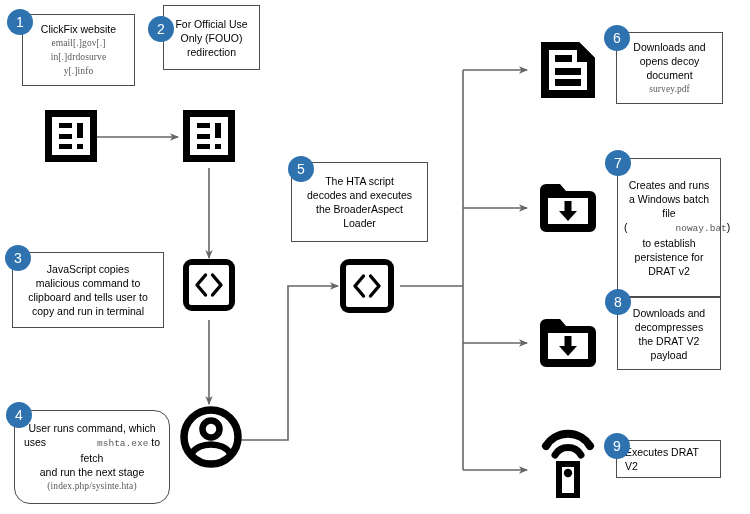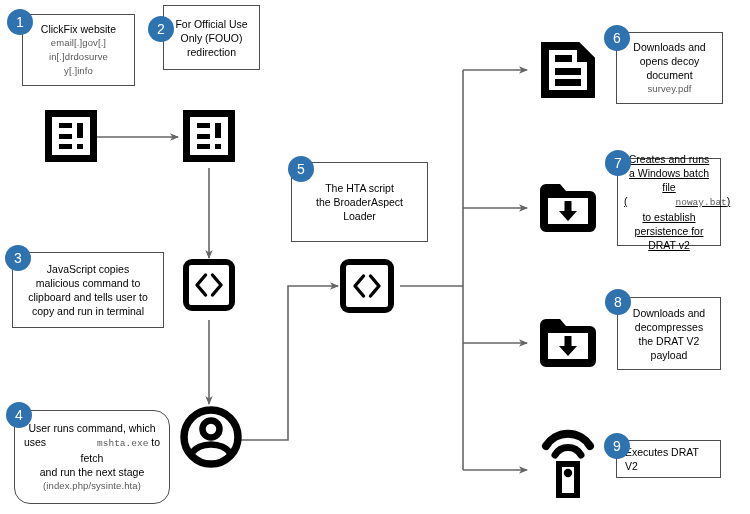--- a/index.html
+++ b/index.html
@@ -23,21 +23,21 @@
     align-items:center;
     justify-content:center;
     text-align:center;
     font-size:10.5px;
     line-height:14px;
     padding:4px 6px;
     z-index:3;
   }
   .note .body{width:100%;}
   .note .ln{display:block;}
-  .mono{font-family:Liberation Sans, sans-serif;font-size:9.5px;color:#595959;letter-spacing:.1px;}
+  .mono{font-family:Liberation Serif, serif;font-size:9.5px;color:#595959;letter-spacing:.1px;}
   .mono-inline{font-family:"Liberation Mono", monospace;font-size:9.5px;color:#595959;padding-left:48px;}
 
   
   .badge{
     position:absolute;
     width:26px;height:26px;
     border-radius:50%;
     background:#2f72b0;
     color:#fff;
     font-size:14px;
@@ -149,37 +149,38 @@
       <span class="ln">uses <span class="mono-inline">mshta.exe</span> to fetch</span>
       <span class="ln">and run the next stage</span>
       <span class="ln mono">(index.php/sysinte.hta)</span>
     </div>
   </div>
   <div class="badge" style="left:6px;top:402px;">4</div>
 
   <div class="note" style="left:291px;top:162px;width:137px;height:80px;">
     <div class="body">
       <span class="ln">The HTA script</span>
+      <span class="ln">decodes and executes</span>
       <span class="ln">the BroaderAspect</span>
       <span class="ln">Loader</span>
     </div>
   </div>
   <div class="badge" style="left:288px;top:156px;">5</div>
 
   <div class="note" style="left:616px;top:32px;width:107px;height:72px;">
     <div class="body">
       <span class="ln">Downloads and</span>
       <span class="ln">opens decoy</span>
       <span class="ln">document</span>
       <span class="ln mono">survey.pdf</span>
     </div>
   </div>
   <div class="badge" style="left:604px;top:25px;">6</div>
 
-  <div class="note" style="left:617px;top:158px;width:104px;height:88px;text-decoration:underline;">
+  <div class="note" style="left:617px;top:158px;width:104px;height:139px;">
     <div class="body">
       <span class="ln">Creates and runs</span>
       <span class="ln">a Windows batch</span>
       <span class="ln">file (<span class="mono-inline">noway.bat</span>)</span>
       <span class="ln">to establish</span>
       <span class="ln">persistence for</span>
       <span class="ln">DRAT v2</span>
     </div>
   </div>
   <div class="badge" style="left:605px;top:150px;">7</div>

